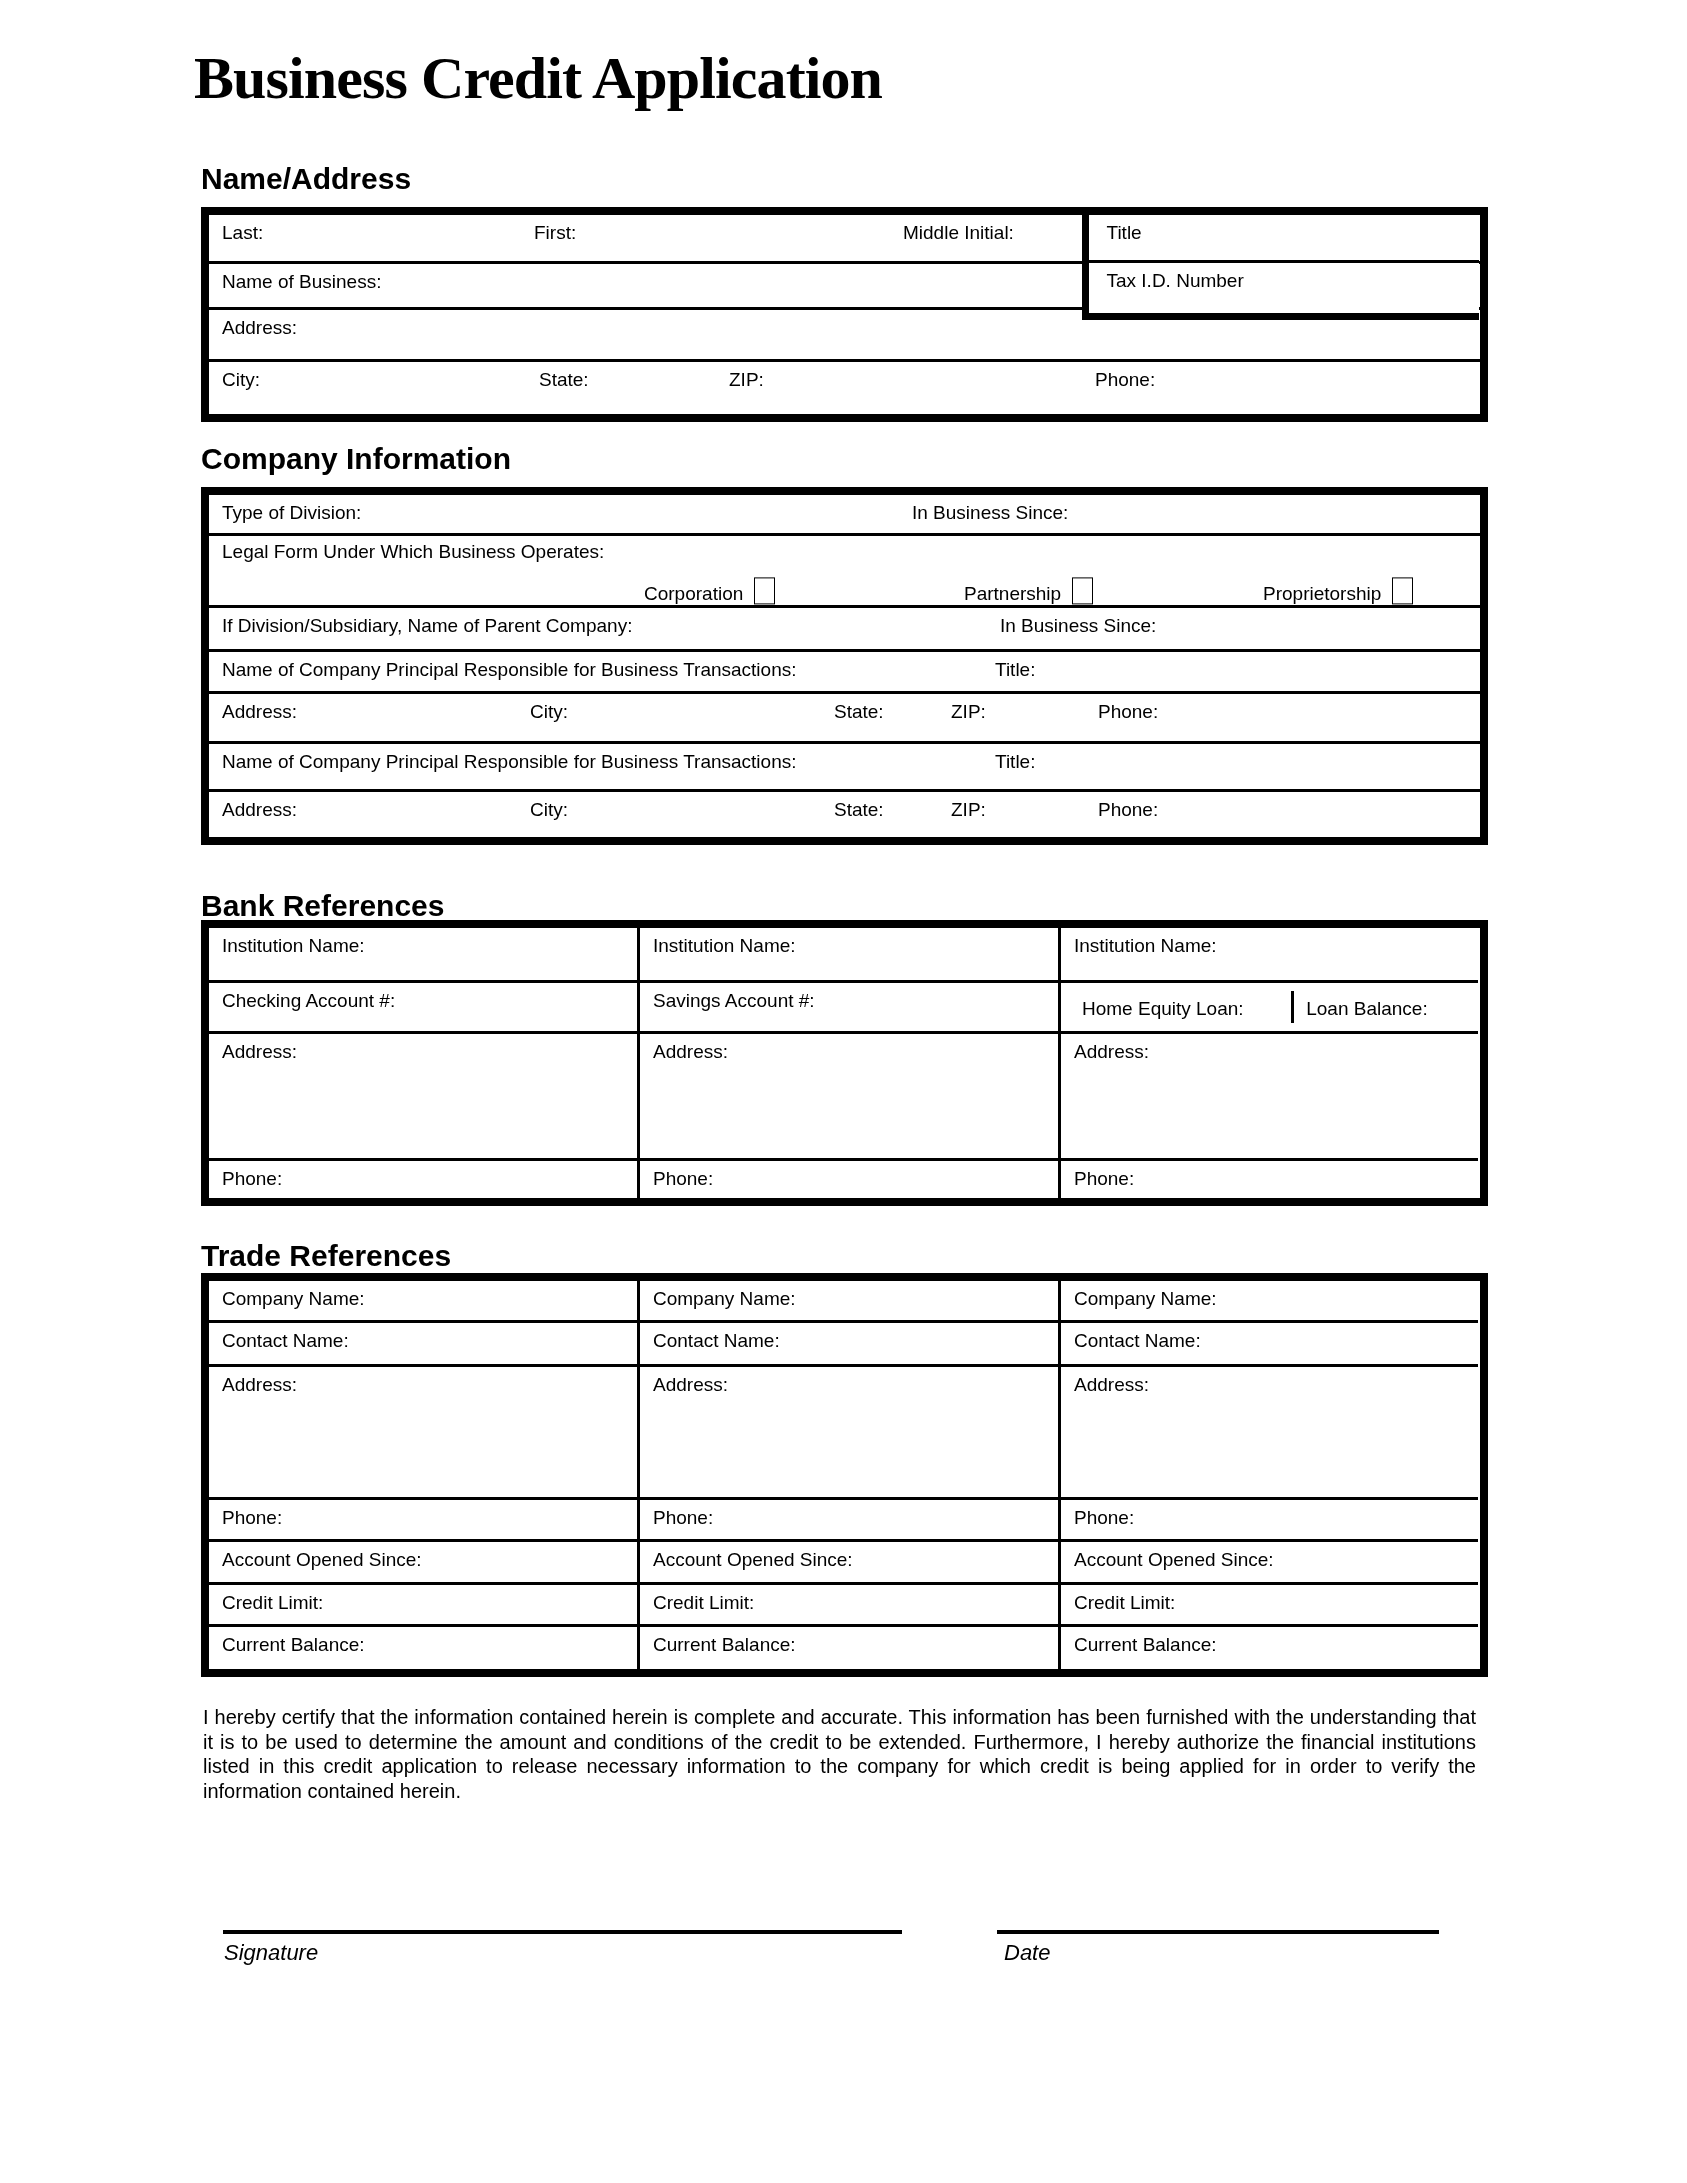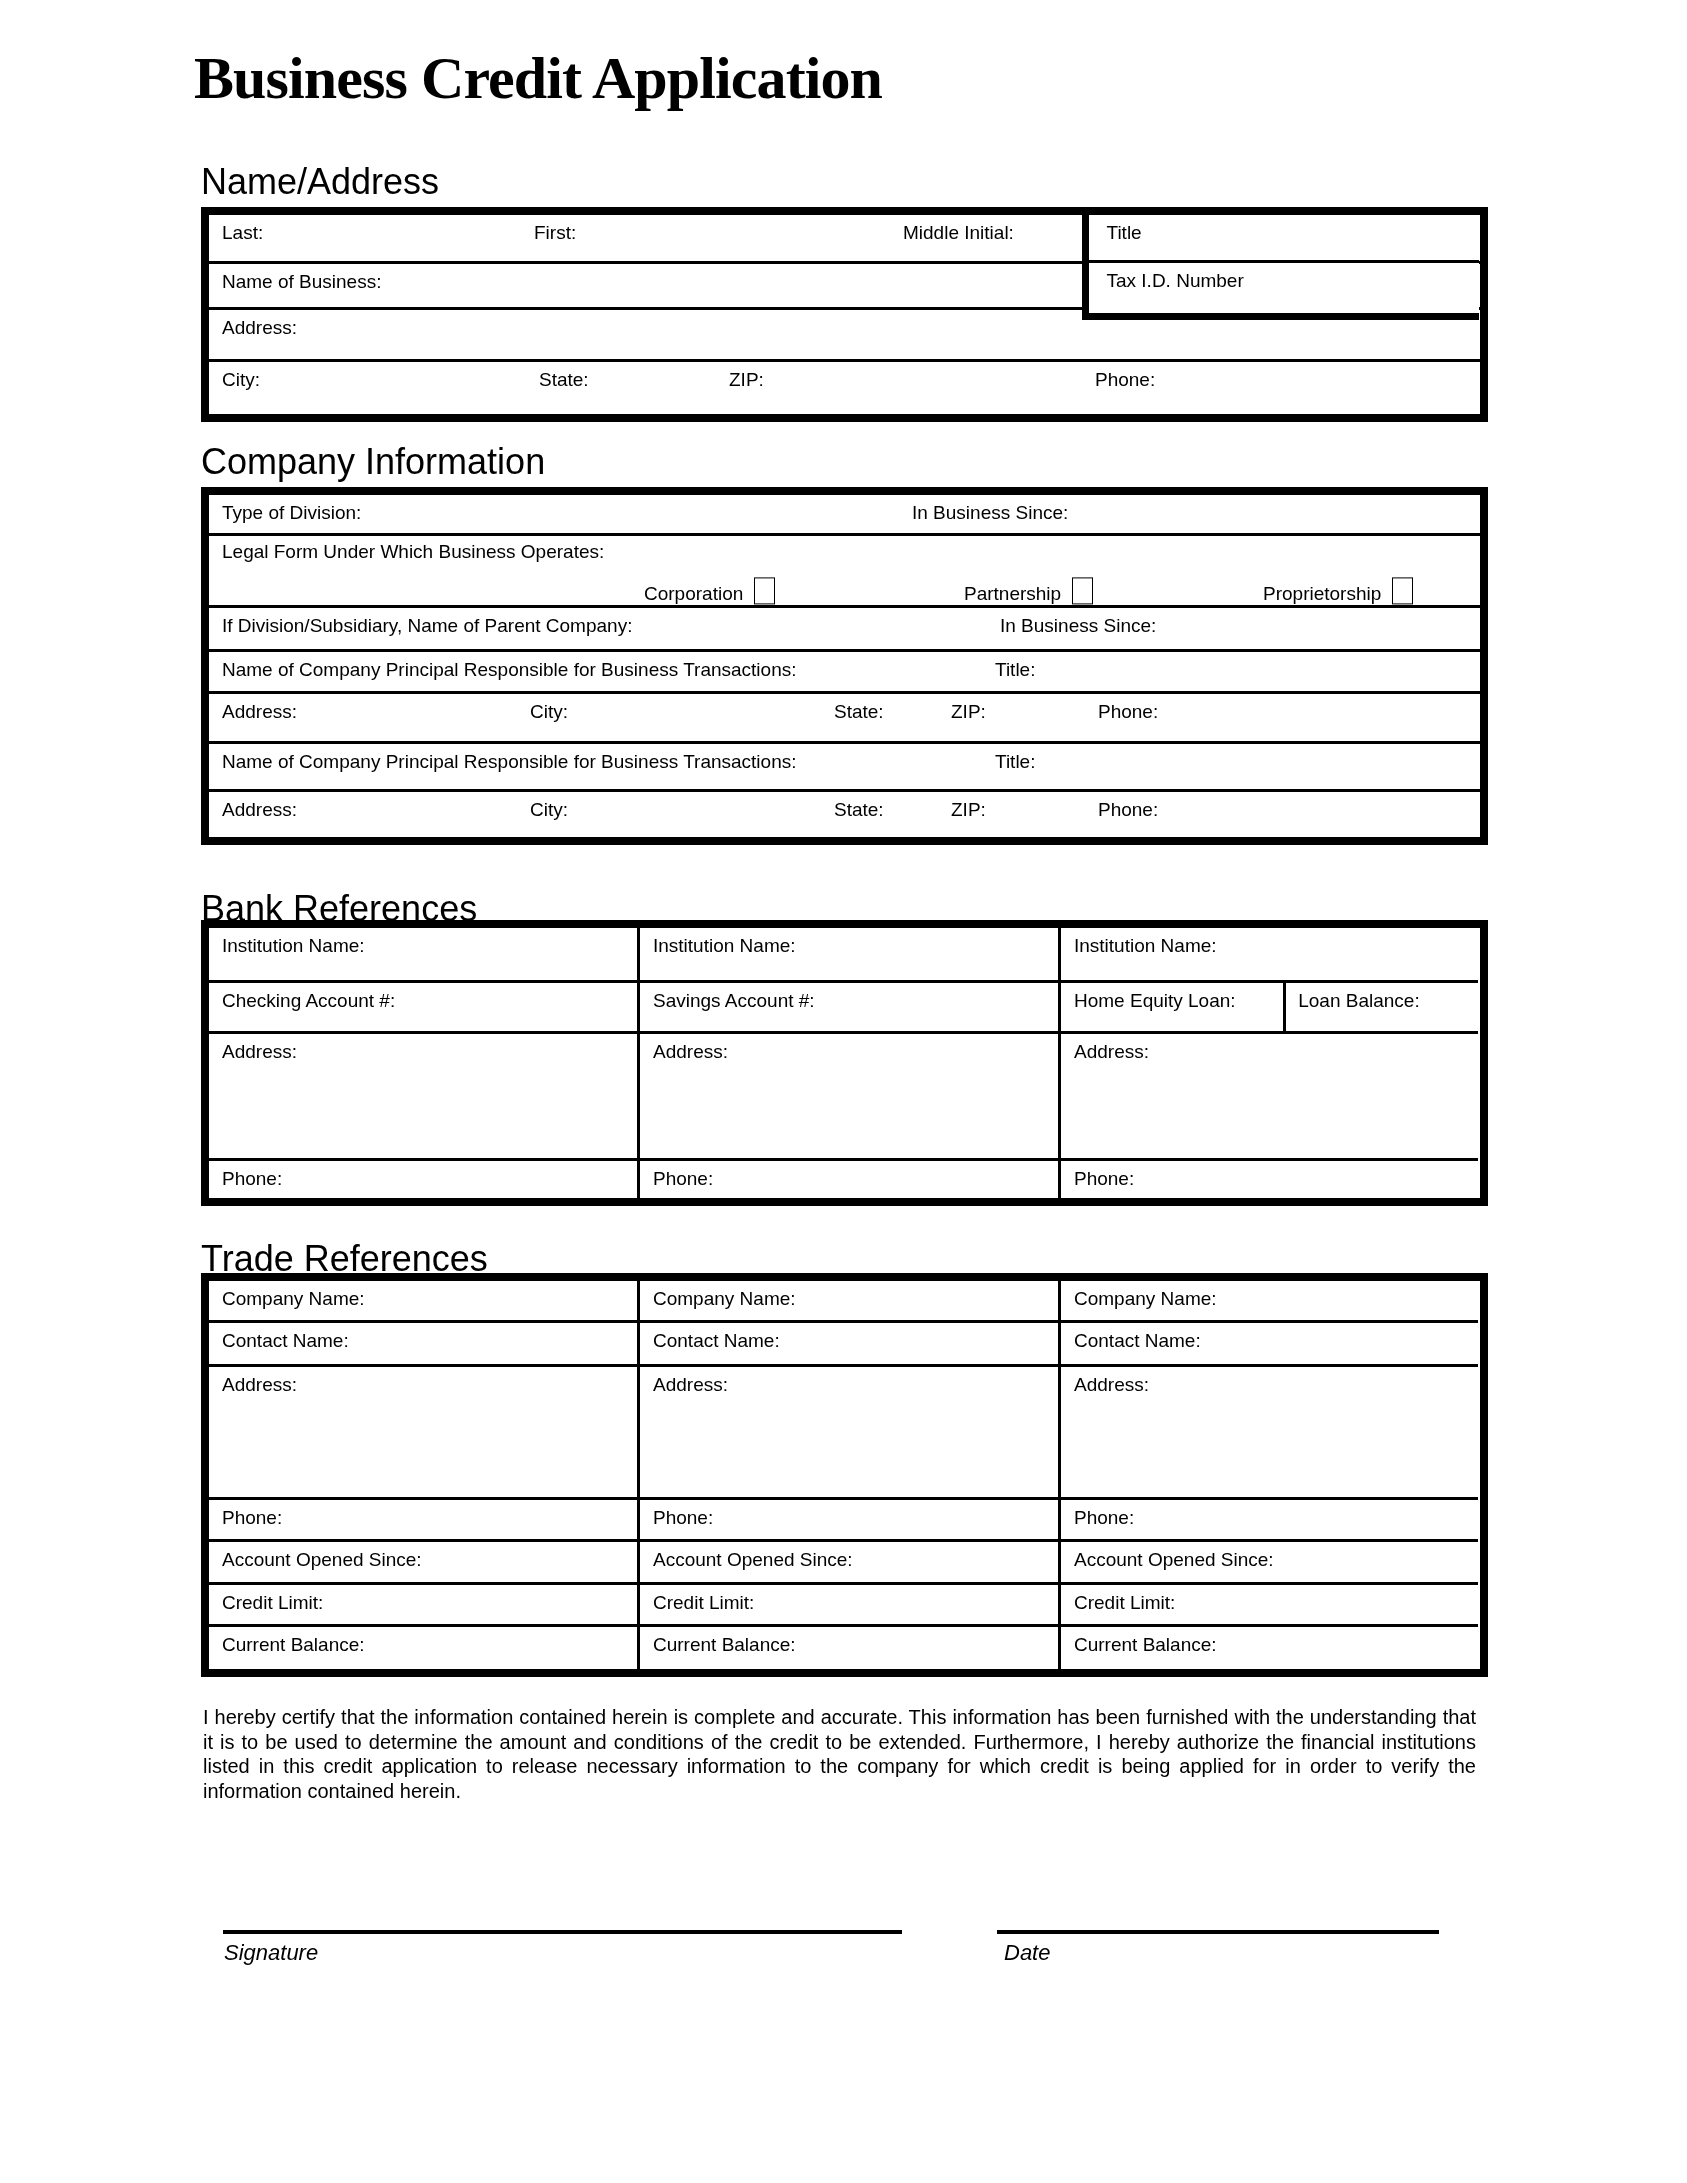--- a/index.html
+++ b/index.html
@@ -13,21 +13,21 @@
     overflow:hidden;
   }
   .doc-title{
     position:absolute;left:194px;top:45px;
     font-family:"Liberation Serif","DejaVu Serif",serif;
     font-weight:bold;font-size:60px;line-height:1.1;
     letter-spacing:-0.9px;white-space:nowrap;
   }
   .sec-heading{
     position:absolute;left:201px;
-    font-size:36px;font-weight:normal;line-height:1.1;white-space:nowrap;
+    font-size:30px;font-weight:bold;line-height:1.1;white-space:nowrap;
   }
   .tbl{
     position:absolute;
     border:8.7px solid #000;
     box-sizing:border-box;
     background:#fff;
   }
   .trow{position:relative;box-sizing:border-box;}
   .trow.sep{border-top:3.5px solid #000;padding-left:12px;}
   .lbl{
@@ -51,21 +51,21 @@
     vertical-align:baseline;transform:translateY(4.4px);
     background:#fff;
   }
   
   .cols{display:flex;height:100%;}
   .bcol{box-sizing:border-box;position:relative;}
   .bcol + .bcol{border-left:3.5px solid #000;}
   .bcell{position:relative;box-sizing:border-box;padding:7px 12px 0 13px;}
   .bcell + .bcell{border-top:3.5px solid #000;}
   .bcell .lblrel{display:inline-block;}
-  .split{display:flex;padding:0;}
+  .split{display:flex;padding:8px;}
   .split .p1{flex:0 0 222px;box-sizing:border-box;padding:7px 0 0 13px;}
   .split .p2{flex:1;box-sizing:border-box;border-left:3.5px solid #000;padding:7px 0 0 12.2px;}
   .cert{
     position:absolute;left:203px;top:1705px;width:1273px;
     font-size:20px;line-height:24.5px;text-align:justify;
   }
   .sigline{position:absolute;top:1930px;height:3.5px;background:#000;}
   .siglabel{
     position:absolute;top:1940px;
     font-size:22px;font-style:italic;line-height:1.2;white-space:nowrap;

